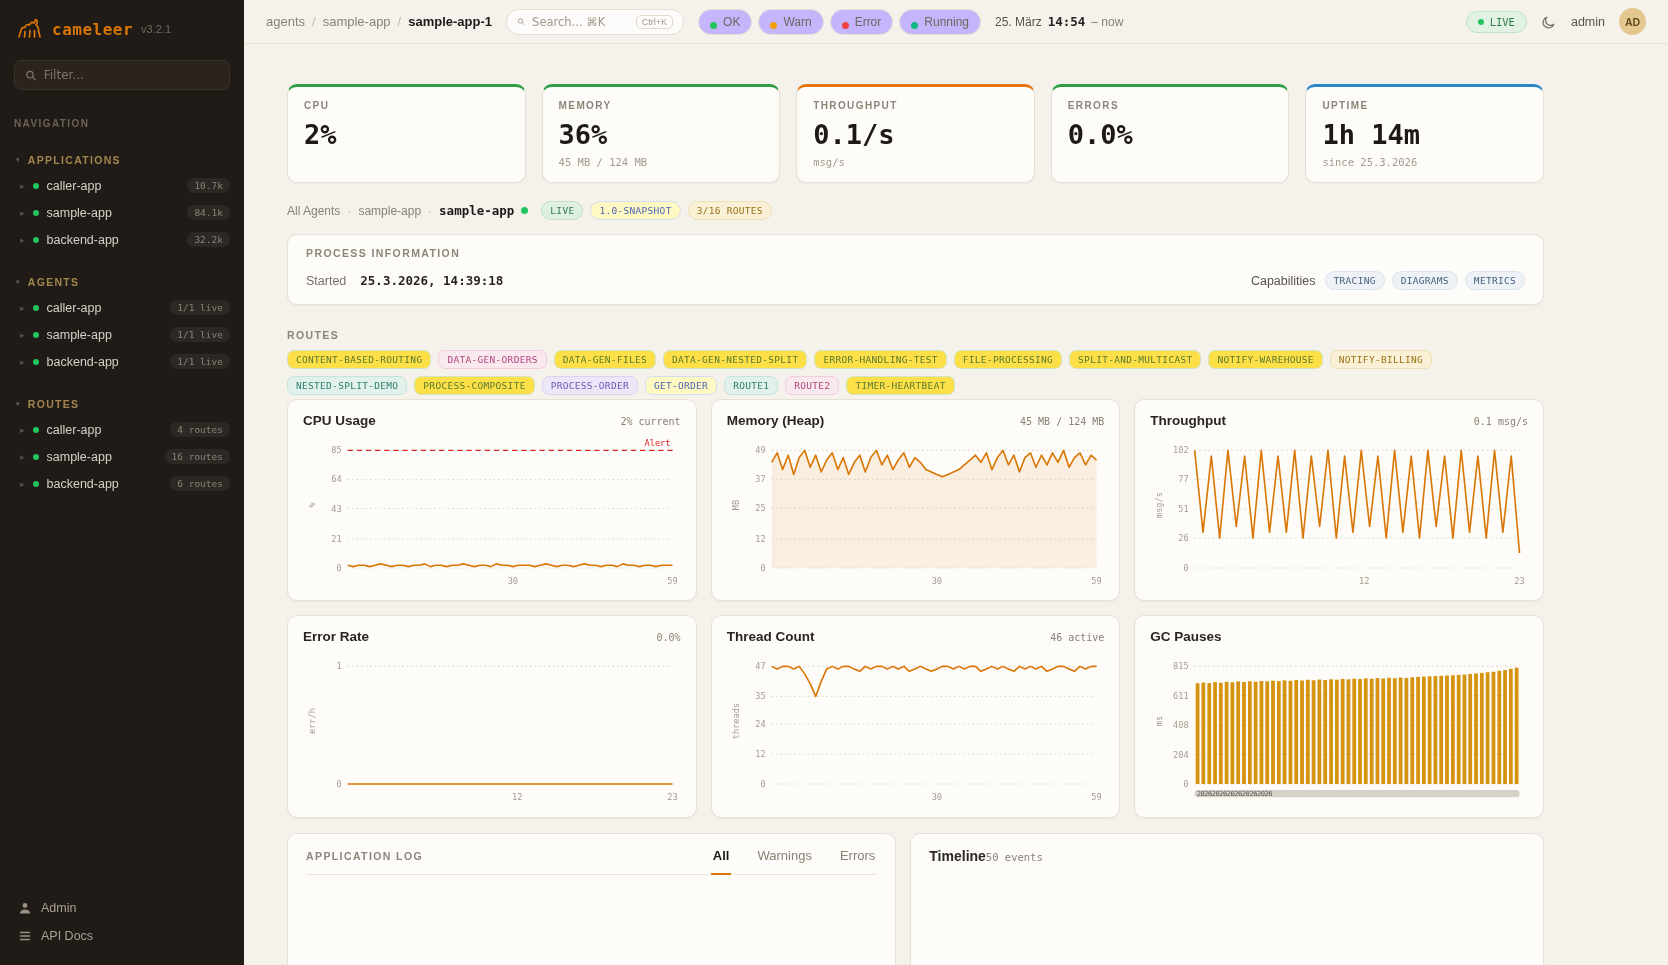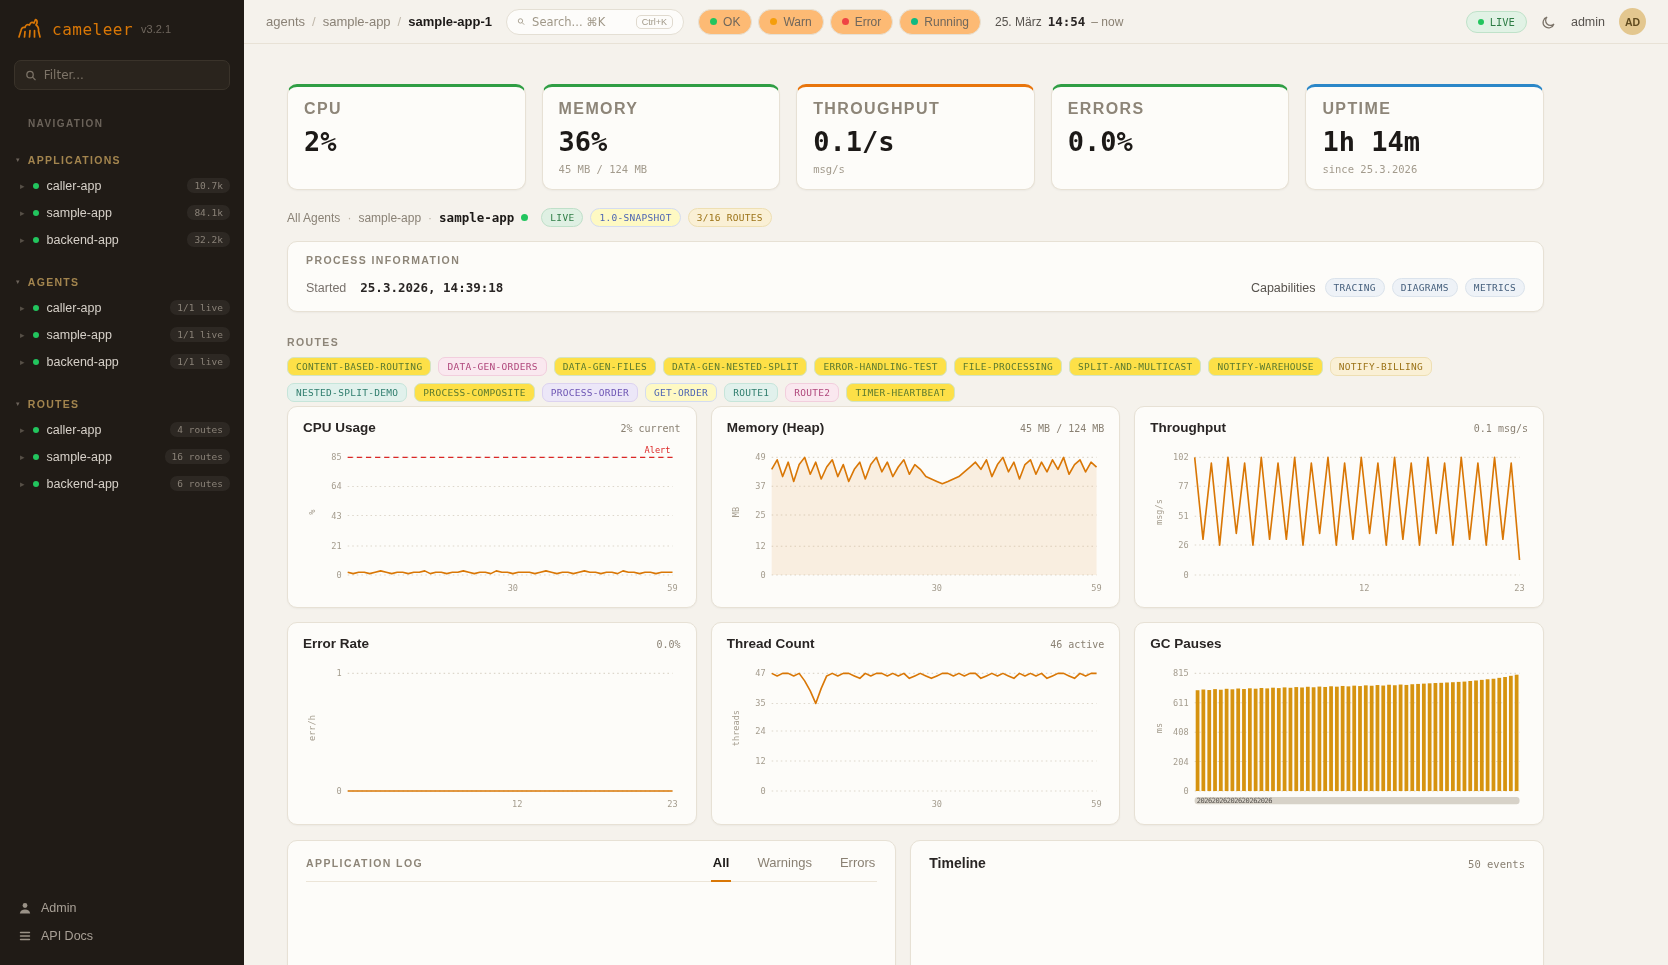--- a/index.html
+++ b/index.html
@@ -5,26 +5,26 @@
   *{margin:0;padding:0;box-sizing:border-box}
   html,body{width:1668px;height:965px;overflow:hidden}
   body{display:flex;font-family:"Liberation Sans",sans-serif;background:#f5f2ec;color:#292524}
   button{font:inherit;border:none;background:none;padding:0;color:inherit;text-align:left}
   [data-interactable="true"]{cursor:pointer}
   .mono{font-family:"DejaVu Sans Mono",monospace}
 
   
   .sidebar{width:244px;min-width:244px;background:#201b16;display:flex;flex-direction:column}
   .logo-row{display:flex;align-items:center;gap:8px;padding:16px 16px 12px}
-  .logo-name{color:#d97706;font-family:"DejaVu Sans Mono",monospace;font-size:16px;font-weight:normal;letter-spacing:.5px}
+  .logo-name{color:#d97706;font-family:"DejaVu Sans Mono",monospace;font-size:16px;font-weight:bold;letter-spacing:.5px}
   .logo-ver{color:#6f675e;font-size:11px}
   .filter-box{margin:6px 14px 14px;display:flex;align-items:center;gap:7px;background:#2a241d;border:1px solid #3a332a;border-radius:7px;padding:7px 10px}
   .filter-box input{background:transparent;border:none;outline:none;width:100%;font-family:"DejaVu Sans",sans-serif;font-size:12px;color:#cfc9c0}
   .filter-box input::placeholder{color:#7d7468}
-  .nav-label{padding:14px 28px 2px;font-size:10px;letter-spacing:1.4px;color:#6b635a;font-weight:bold}
+  .nav-label{padding:14px 14px 2px;font-size:10px;letter-spacing:1.4px;color:#6b635a;font-weight:bold}
   .side-section{margin-top:20px}
   .side-sec-head{display:flex;align-items:center;gap:7px;padding:3px 16px 6px;font-size:10.5px;letter-spacing:1.3px;color:#a3854e;font-weight:bold}
   .sec-caret{font-family:"DejaVu Sans",sans-serif;font-size:7px;color:#6b635a}
   .side-item{display:flex;align-items:center;gap:8px;padding:6px 14px 6px 20px;font-size:12.5px;color:#d6d0c8;width:100%}
   .side-item .caret{font-family:"DejaVu Sans",sans-serif;color:#575047;font-size:9px}
   .dot{width:6px;height:6px;border-radius:50%;background:#22c55e;flex:none}
   .dot-lg{width:7px;height:7px}
   .side-badge{margin-left:auto;font-family:"DejaVu Sans Mono",monospace;font-size:9.5px;color:#8a8278;background:rgba(255,255,255,.06);padding:2px 7px;border-radius:7px;white-space:nowrap}
   .sidebar-footer{margin-top:auto;padding:14px 18px 22px;display:flex;flex-direction:column;gap:14px}
   .foot-item{display:flex;align-items:center;gap:9px;font-size:12.5px;color:#a8a096}
@@ -33,38 +33,38 @@
   .main{flex:1;display:flex;flex-direction:column;min-width:0}
   .topbar{height:44px;display:flex;align-items:center;gap:14px;padding:0 22px;border-bottom:1px solid #e8e2d6;background:#f5f2ec;flex:none}
   .crumbs{display:flex;align-items:center;gap:7px;font-size:13px;color:#8a8276;white-space:nowrap}
   .crumb-sep{color:#c0b8aa}
   .crumb-last{color:#1c1917;font-weight:bold}
   .search-pill{display:flex;align-items:center;gap:7px;background:#fdfcfa;border:1px solid #e4dfd4;border-radius:999px;padding:5px 10px;width:178px;flex:none}
   .search-pill input{background:transparent;border:none;outline:none;width:100%;font-family:"DejaVu Sans",sans-serif;font-size:11.5px;color:#57534e}
   .search-pill input::placeholder{color:#a09888}
   .kbd{border:1px solid #e0dacf;border-radius:5px;padding:1px 5px;font-size:9px;color:#a09888;white-space:nowrap;flex:none}
   .chips{display:flex;gap:6px}
-  .chip{display:flex;align-items:center;gap:6px;background:#fdba74;border:1px solid #e6e1d6;border-radius:999px;padding:5px 11px;font-size:12px;color:#6f675c;white-space:nowrap}
+  .chip{display:flex;align-items:flex-end;gap:6px;background:#c4b5fd;border:1px solid #e6e1d6;border-radius:999px;padding:5px 11px;font-size:12px;color:#6f675c;white-space:nowrap}
   .chip-dot{width:7px;height:7px;border-radius:50%}
   .seg{display:flex;background:#eae5da;border-radius:9px;padding:3px;gap:2px}
   .seg-btn{padding:4px 11px;font-size:12px;color:#7a7267;border-radius:7px;white-space:nowrap}
   .seg-btn.active{background:#fff;color:#1c1917;font-weight:bold;box-shadow:0 1px 2px rgba(0,0,0,.1)}
   .daterange{display:flex;align-items:center;gap:6px;font-size:12px;color:#57534e;white-space:nowrap}
   .daterange .time{font-family:"DejaVu Sans Mono",monospace;font-weight:bold;color:#292524;font-size:12.5px}
   .daterange .until{color:#8a8173}
   .live-pill{display:flex;align-items:center;gap:6px;background:#e1f2e5;border:1px solid #bfe2c9;color:#2f7d46;font-size:10.5px;font-family:"DejaVu Sans Mono",monospace;padding:4px 11px;border-radius:999px;margin-left:auto}
   .user-name{font-size:12.5px;color:#57534e}
   .avatar{width:27px;height:27px;border-radius:50%;background:#e3c78f;color:#5f4a1e;font-size:10.5px;font-weight:bold;display:flex;align-items:center;justify-content:center;flex:none}
 
   
   .content{flex:1;overflow:hidden;padding:40px 124px 0 43px}
   .card{background:#fdfcf9;border:1px solid #e7e1d5;border-radius:10px;box-shadow:0 1px 2px rgba(28,25,23,.04)}
   .stats-row{display:grid;grid-template-columns:repeat(5,1fr);gap:16px}
   .stat-card{background:#fdfcf9;border:1px solid #e7e1d5;border-top:3px solid #2f9e44;border-radius:10px;padding:13px 16px 14px;min-height:98px;box-shadow:0 1px 2px rgba(28,25,23,.04)}
-  .stat-label{font-size:16px;letter-spacing:1.4px;color:#8d8578;font-weight:bold}
+  .stat-label{font-size:10px;letter-spacing:1.4px;color:#8d8578;font-weight:bold}
   .stat-value{font-size:27px;font-weight:bold;color:#1c1917;margin-top:8px}
   .stat-sub{font-size:10.5px;color:#a39b8d;margin-top:6px}
 
   .agent-row{display:flex;align-items:center;gap:8px;margin-top:18px;font-size:12px;color:#8a8173}
   .agent-sep{color:#b8b0a2}
   .agent-crumb-last{color:#1c1917;font-weight:bold;font-size:12.5px}
   .agent-badges{display:flex;gap:7px;margin-left:5px}
 
   .badge{font-family:"DejaVu Sans Mono",monospace;font-size:9.5px;padding:3px 8px;border-radius:999px;border:1px solid transparent;letter-spacing:.3px;white-space:nowrap}
   .b-green{background:#fde047;color:#59792f;border-color:#d3e4c4}
@@ -100,21 +100,21 @@
   .chart-svg .alert-t{fill:#dc2626}
   .chart-svg .smear{font-family:"DejaVu Sans Mono",monospace;font-size:7px;fill:#57534e;letter-spacing:-.5px}
 
   .bottom-grid{display:grid;grid-template-columns:1fr 1.04fr;gap:14px;margin-top:15px}
   .bottom-card{height:240px;padding:14px 18px;overflow:hidden}
   .log-head{display:flex;justify-content:space-between;align-items:flex-end;border-bottom:1px solid #ece5d8}
   .log-head .sec-title{padding-bottom:12px}
   .log-tabs{display:flex;gap:24px}
   .log-tab{font-size:13px;color:#8a8173;padding:0 2px 10px}
   .log-tab.active{color:#1c1917;font-weight:bold;border-bottom:2px solid #d97706;margin-bottom:-1px}
-  .tl-head{display:flex;justify-content:space-between;align-items:baseline}
+  .tl-head{display:flex;align-items:baseline}
   .tl-title{font-size:14px;font-weight:bold;color:#292524}
   .tl-events{font-size:10.5px;color:#8a8173}
 </style>
 </head>
 <body>
 
 <aside class="sidebar" data-interactable="false">
   <div class="logo-row" data-interactable="false">
     <svg width="28" height="26" viewBox="0 0 28 26" data-interactable="false">
       <g fill="none" stroke="#d97706" stroke-width="1.7" stroke-linecap="round" stroke-linejoin="round">

